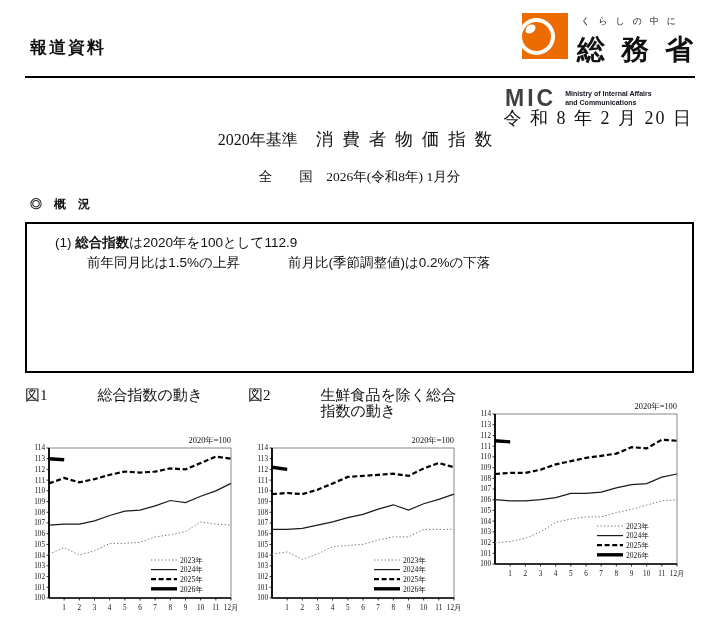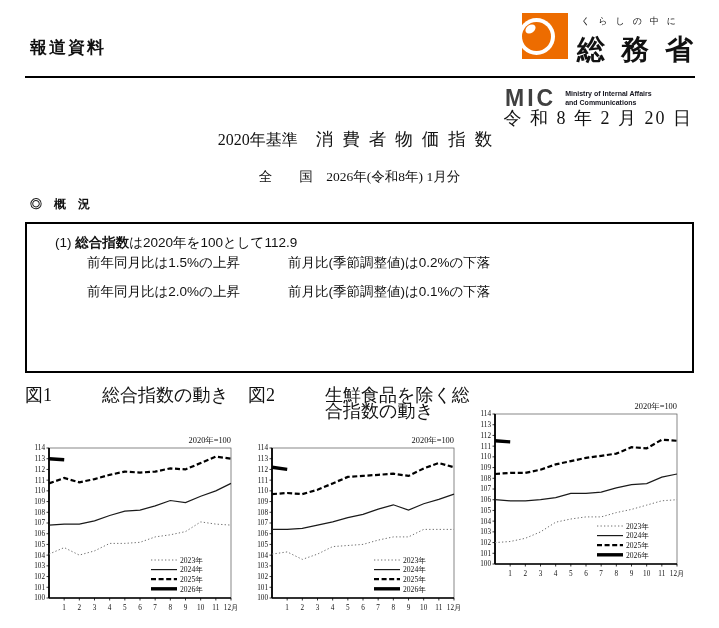--- a/index.html
+++ b/index.html
@@ -29,21 +29,21 @@
   .subtitle{position:absolute;top:168px;left:0;width:100%;text-align:center;font-family:"Liberation Serif",serif;font-size:13.5px;}
   .section-heading{position:absolute;top:196px;left:30px;font-size:12px;font-weight:bold;}
   
   .overview-box{position:absolute;top:222px;left:25px;width:669px;height:151px;border:2px solid #000;box-sizing:border-box;padding:9px 0 0 28px;font-size:13.5px;}
   .ov-item{margin-bottom:9px;line-height:20px;}
   .ov-line2{padding-left:32px;}
   .ov-line2 .p1{display:inline-block;margin-right:48px;}
   
   .figs{position:absolute;top:388px;left:25px;width:670px;display:flex;}
   .fig-col{width:223px;flex:0 0 223px;}
-  .fig-caption{display:flex;font-family:"Liberation Serif",serif;font-size:18px;line-height:15.5px;height:34px;justify-content:space-between;}
+  .fig-caption{display:flex;font-family:"Liberation Serif",serif;font-size:15px;line-height:15.5px;height:34px;}
   .fig-no{margin-right:10px;white-space:nowrap;}
   .fig-title{width:148px;margin-left:40px;}
   .chart-wrap{margin-top:11px;}
   svg text{font-family:"Liberation Serif",serif;fill:#111;}
 </style>
 </head>
 <body>
 
 <div class="page">
 
@@ -80,21 +80,20 @@
   <div class="subtitle">全　　国　2026年(令和8年) 1月分</div>
 
   <div class="section-heading">◎　概　況</div>
 
   <div class="overview-box">
     <div class="ov-item">
       <div><span>(1)</span>&nbsp;<b>総合指数</b><span>は2020年を100として112.9</span></div>
       <div class="ov-line2"><span class="p1">前年同月比は1.5%の上昇</span><span>前月比(季節調整値)は0.2%の下落</span></div>
     </div>
     <div class="ov-item">
-      <div class="ov-line2"><span class="p1">前年同月比は2.0%の上昇</span><span>前月比(季節調整値)は0.1%の下落</span></div>
     </div>
   </div>
 
   <div class="figs">
     <div class="fig-col">
       <div class="fig-caption">
         <span class="fig-no">図1</span>
         <span class="fig-title">総合指数の動き</span>
       </div>
       <div class="chart-wrap">

